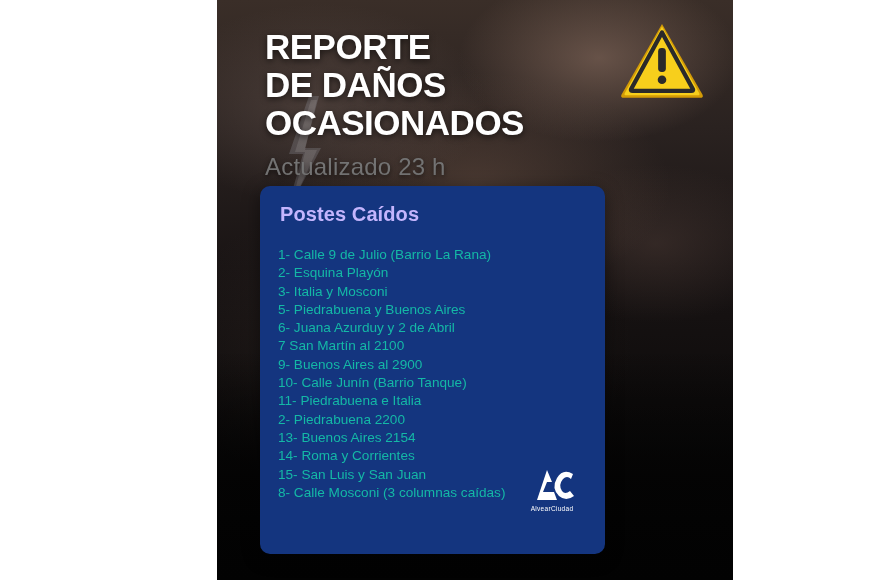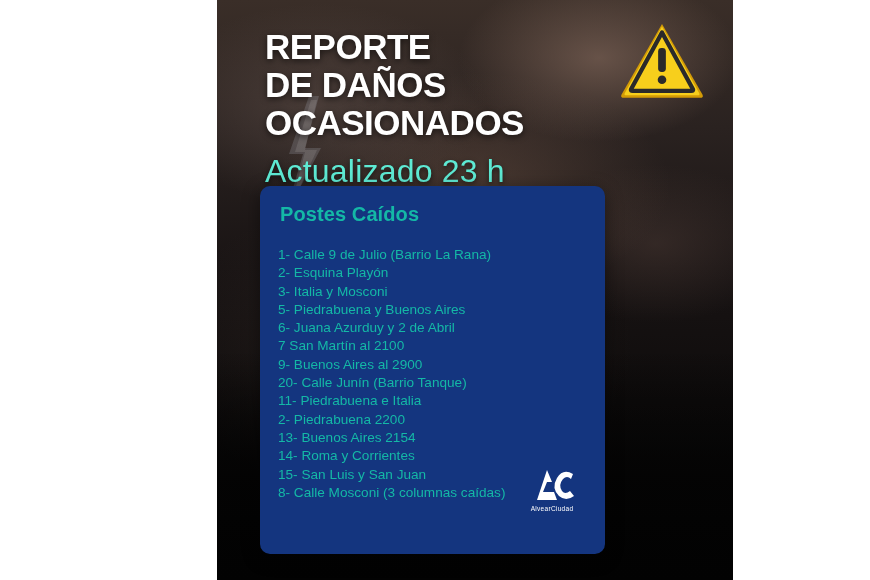--- a/index.html
+++ b/index.html
@@ -66,22 +66,22 @@
     color: #ffffff;
     font-weight: bold;
     font-size: 35px;
     line-height: 38px;
     letter-spacing: -0.5px;
     text-transform: uppercase;
     text-shadow: 0 2px 6px rgba(0,0,0,0.6);
   }
   .subtitle {
     margin-top: 11px;
-    color: #5eead4;
-    font-size: 32px;
+    color: #737373;
+    font-size: 24px;
     font-weight: normal;
     letter-spacing: 0.2px;
     text-shadow: 0 2px 5px rgba(0,0,0,0.6);
   }
   .warning-icon {
     position: absolute;
     right: 28px;
     top: 20px;
     width: 86px;
     height: 80px;
@@ -95,21 +95,21 @@
     height: 368px;
     background: #14357f;
     border-radius: 10px;
     z-index: 6;
     box-shadow: 0 4px 18px rgba(0,0,0,0.45);
   }
   .card-title {
     position: absolute;
     left: 20px;
     top: 17px;
-    color: #14b8a6;
+    color: #c4b5fd;
     font-size: 20px;
     font-weight: bold;
     letter-spacing: 0.1px;
   }
   .list {
     position: absolute;
     left: 18px;
     top: 60px;
     right: 10px;
     margin: 0;
@@ -173,21 +173,21 @@
     <div class="card">
       <div class="card-title">Postes Caídos</div>
       <ul class="list">
         <li>1- Calle 9 de Julio (Barrio La Rana)</li>
         <li>2- Esquina Playón</li>
         <li>3- Italia y Mosconi</li>
         <li>5- Piedrabuena y Buenos Aires</li>
         <li>6- Juana Azurduy y 2 de Abril</li>
         <li>7 San Martín al 2100</li>
         <li>9- Buenos Aires al 2900</li>
-        <li>20- Calle Junín (Barrio Tanque)</li>
+        <li>10- Calle Junín (Barrio Tanque)</li>
         <li>11- Piedrabuena e Italia</li>
         <li>2- Piedrabuena 2200</li>
         <li>13- Buenos Aires 2154</li>
         <li>14- Roma y Corrientes</li>
         <li>15- San Luis y San Juan</li>
         <li>8- Calle Mosconi (3 columnas caídas)</li>
       </ul>
 
       <div class="logo">
         <svg class="logo-mark" width="62" height="40" viewBox="0 0 62 40">

